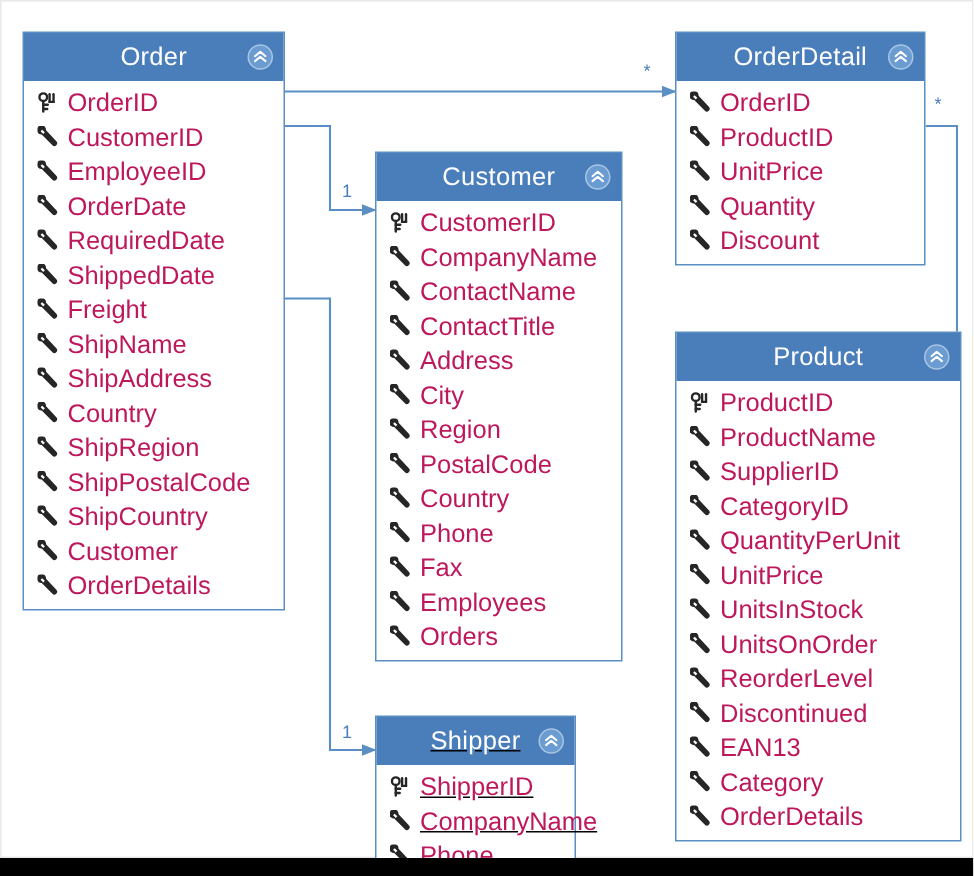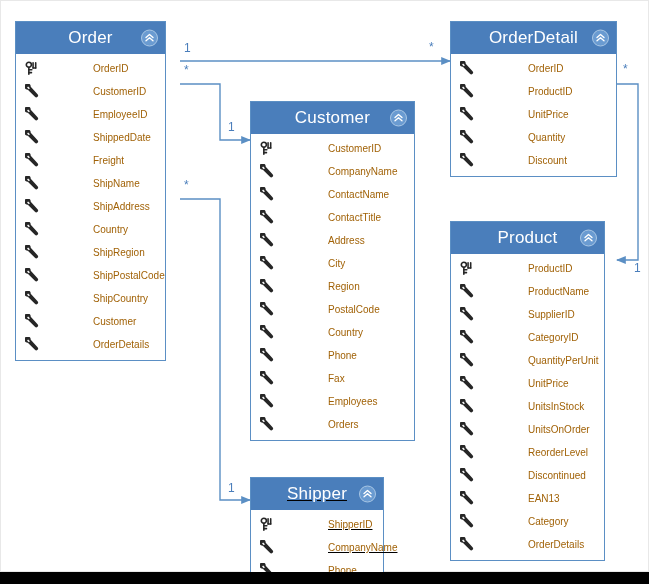--- a/index.html
+++ b/index.html
@@ -105,25 +105,24 @@
     width: 17px;
     height: 16px;
     margin-right: 4px;
     flex: 0 0 auto;
     display: flex;
     align-items: center;
     justify-content: center;
   }
   .field-icon svg { display: block; }
   .field-label {
-    font-size: 10px;
-    color: #a16207;
+    font-size: 17px;
+    color: #be185d;
     font-family: "Liberation Sans", sans-serif;
     white-space: nowrap;
-    margin-left: 48px;
   }
 </style>
 </head>
 <body>
 
 <div id="canvas">
   <div id="diagram-surface">
 
     <svg id="connectors" viewBox="0 0 649 572" width="649" height="572" xmlns="http://www.w3.org/2000/svg">
       <defs>
@@ -154,21 +153,21 @@
         <span class="card-label" style="left: 428px; top: 40px;">*</span>
         <span class="card-label" style="left: 183px; top: 63px;">*</span>
         <span class="card-label" style="left: 227px; top: 120px;">1</span>
         <span class="card-label" style="left: 183px; top: 178px;">*</span>
         <span class="card-label" style="left: 227px; top: 481px;">1</span>
         <span class="card-label" style="left: 622px; top: 62px;">*</span>
         <span class="card-label" style="left: 633px; top: 261px;">1</span>
       </div>
 
     <div id="entity-layer">
-        <div class="entity" style="left: 14px; top: 20px; width: 151px;">
+        <div class="entity" style="left: 14px; top: 20px; width: 175px;">
           <div class="entity-header">
             <span class="entity-title">Order</span>
             <div class="collapse-btn">
               <svg width="11" height="11" viewBox="0 0 12 12">
                 <path d="M 2.2 5.4 L 6 2.2 L 9.8 5.4" fill="none" stroke="#ffffff" stroke-width="1.5" stroke-linecap="round" stroke-linejoin="round"></path>
                 <path d="M 2.2 9.0 L 6 5.8 L 9.8 9.0" fill="none" stroke="#ffffff" stroke-width="1.5" stroke-linecap="round" stroke-linejoin="round"></path>
               </svg>
             </div>
           </div>
           <div class="entity-body">
@@ -196,20 +195,38 @@
               <span class="field-label">CustomerID</span>
             </div>
             <div class="field-row">
               <span class="field-icon">
                 <svg width="15" height="15" viewBox="0 0 16 16">
                   <path d="M 6.1 3.0 A 3.3 3.3 0 1 0 3.0 6.1 L 10.6 13.6 A 1.9 1.9 0 0 0 13.4 10.9 Z" fill="#262626"></path>
                   <path d="M 3.3 2.6 L 5.2 4.5 L 4.1 5.6 L 2.2 3.7 Z" fill="#ffffff"></path>
                 </svg>
               </span>
               <span class="field-label">EmployeeID</span>
+            </div>
+            <div class="field-row">
+              <span class="field-icon">
+                <svg width="15" height="15" viewBox="0 0 16 16">
+                  <path d="M 6.1 3.0 A 3.3 3.3 0 1 0 3.0 6.1 L 10.6 13.6 A 1.9 1.9 0 0 0 13.4 10.9 Z" fill="#262626"></path>
+                  <path d="M 3.3 2.6 L 5.2 4.5 L 4.1 5.6 L 2.2 3.7 Z" fill="#ffffff"></path>
+                </svg>
+              </span>
+              <span class="field-label">OrderDate</span>
+            </div>
+            <div class="field-row">
+              <span class="field-icon">
+                <svg width="15" height="15" viewBox="0 0 16 16">
+                  <path d="M 6.1 3.0 A 3.3 3.3 0 1 0 3.0 6.1 L 10.6 13.6 A 1.9 1.9 0 0 0 13.4 10.9 Z" fill="#262626"></path>
+                  <path d="M 3.3 2.6 L 5.2 4.5 L 4.1 5.6 L 2.2 3.7 Z" fill="#ffffff"></path>
+                </svg>
+              </span>
+              <span class="field-label">RequiredDate</span>
             </div>
             <div class="field-row">
               <span class="field-icon">
                 <svg width="15" height="15" viewBox="0 0 16 16">
                   <path d="M 6.1 3.0 A 3.3 3.3 0 1 0 3.0 6.1 L 10.6 13.6 A 1.9 1.9 0 0 0 13.4 10.9 Z" fill="#262626"></path>
                   <path d="M 3.3 2.6 L 5.2 4.5 L 4.1 5.6 L 2.2 3.7 Z" fill="#ffffff"></path>
                 </svg>
               </span>
               <span class="field-label">ShippedDate</span>
             </div>
@@ -482,21 +499,21 @@
               <span class="field-icon">
                 <svg width="15" height="15" viewBox="0 0 16 16">
                   <path d="M 6.1 3.0 A 3.3 3.3 0 1 0 3.0 6.1 L 10.6 13.6 A 1.9 1.9 0 0 0 13.4 10.9 Z" fill="#262626"></path>
                   <path d="M 3.3 2.6 L 5.2 4.5 L 4.1 5.6 L 2.2 3.7 Z" fill="#ffffff"></path>
                 </svg>
               </span>
               <span class="field-label">Discount</span>
             </div>
           </div>
         </div>
-        <div class="entity" style="left: 449px; top: 220px; width: 155px;">
+        <div class="entity" style="left: 449px; top: 220px; width: 191px;">
           <div class="entity-header">
             <span class="entity-title">Product</span>
             <div class="collapse-btn">
               <svg width="11" height="11" viewBox="0 0 12 12">
                 <path d="M 2.2 5.4 L 6 2.2 L 9.8 5.4" fill="none" stroke="#ffffff" stroke-width="1.5" stroke-linecap="round" stroke-linejoin="round"></path>
                 <path d="M 2.2 9.0 L 6 5.8 L 9.8 9.0" fill="none" stroke="#ffffff" stroke-width="1.5" stroke-linecap="round" stroke-linejoin="round"></path>
               </svg>
             </div>
           </div>
           <div class="entity-body">

